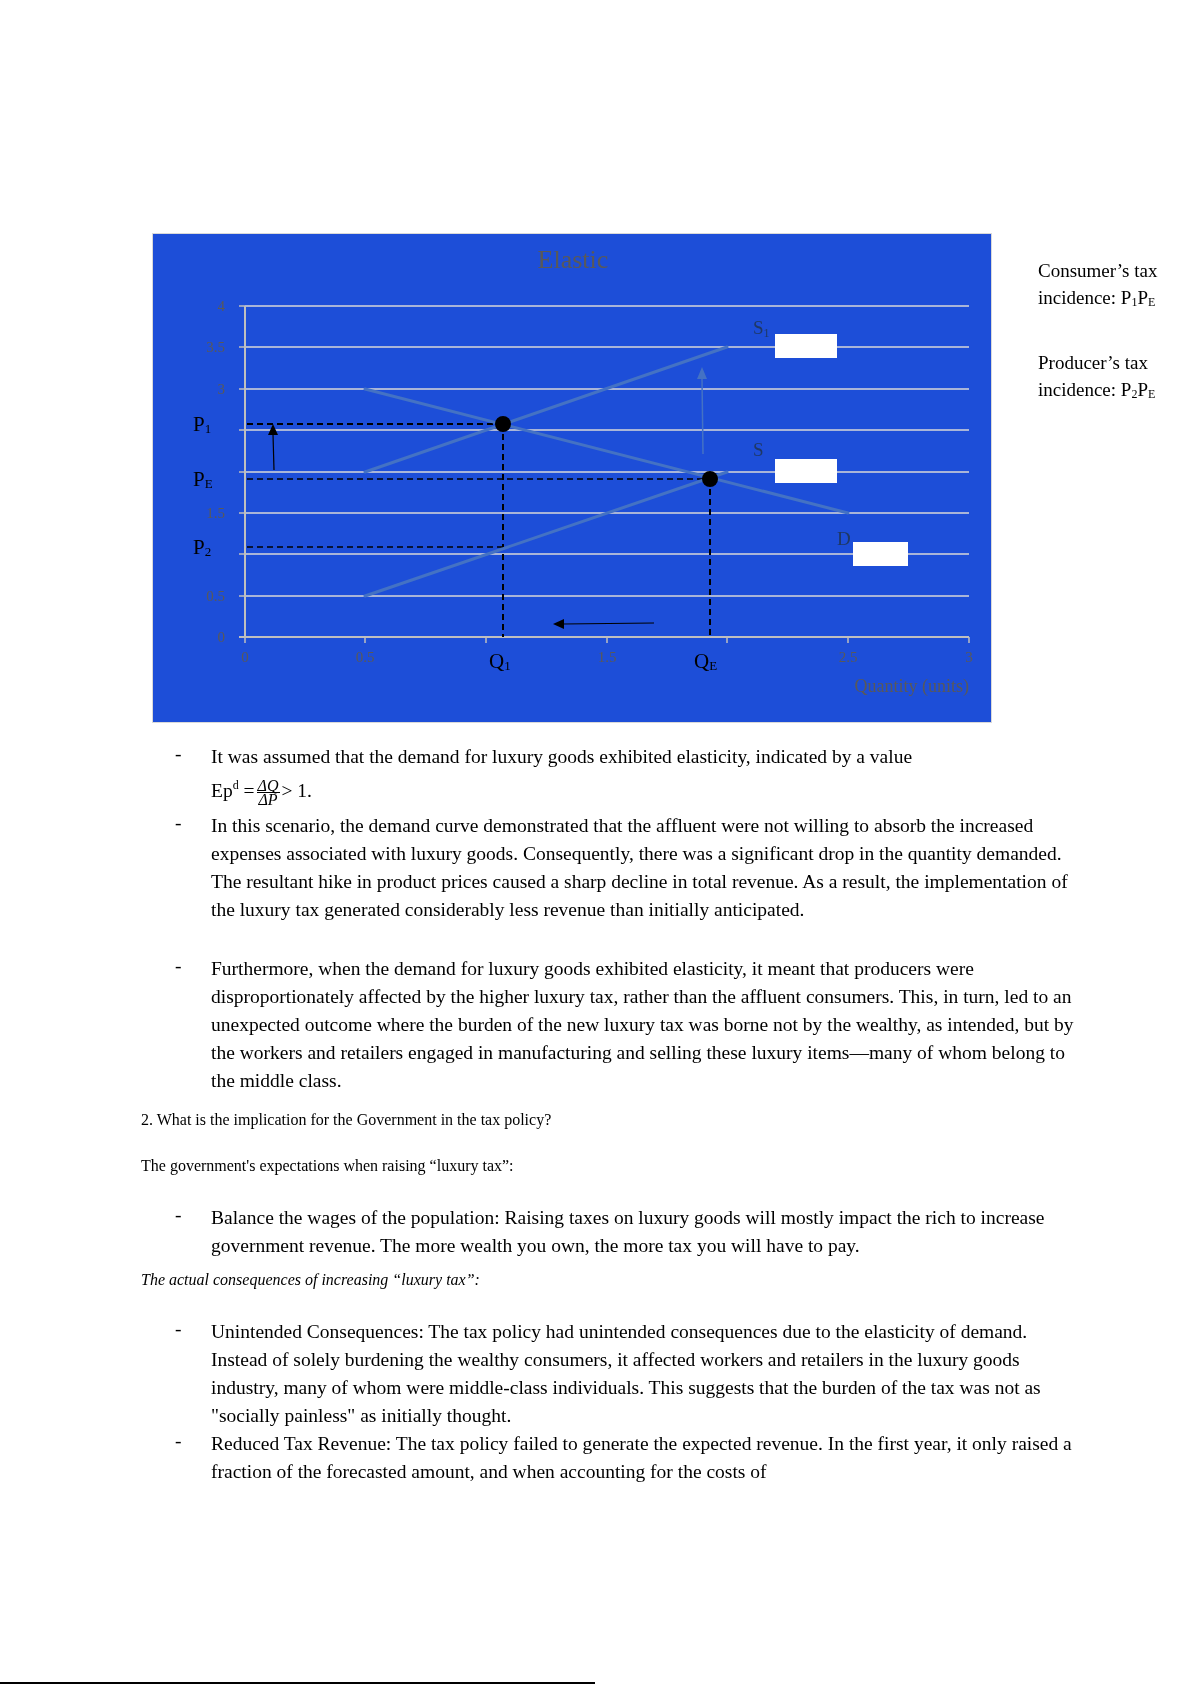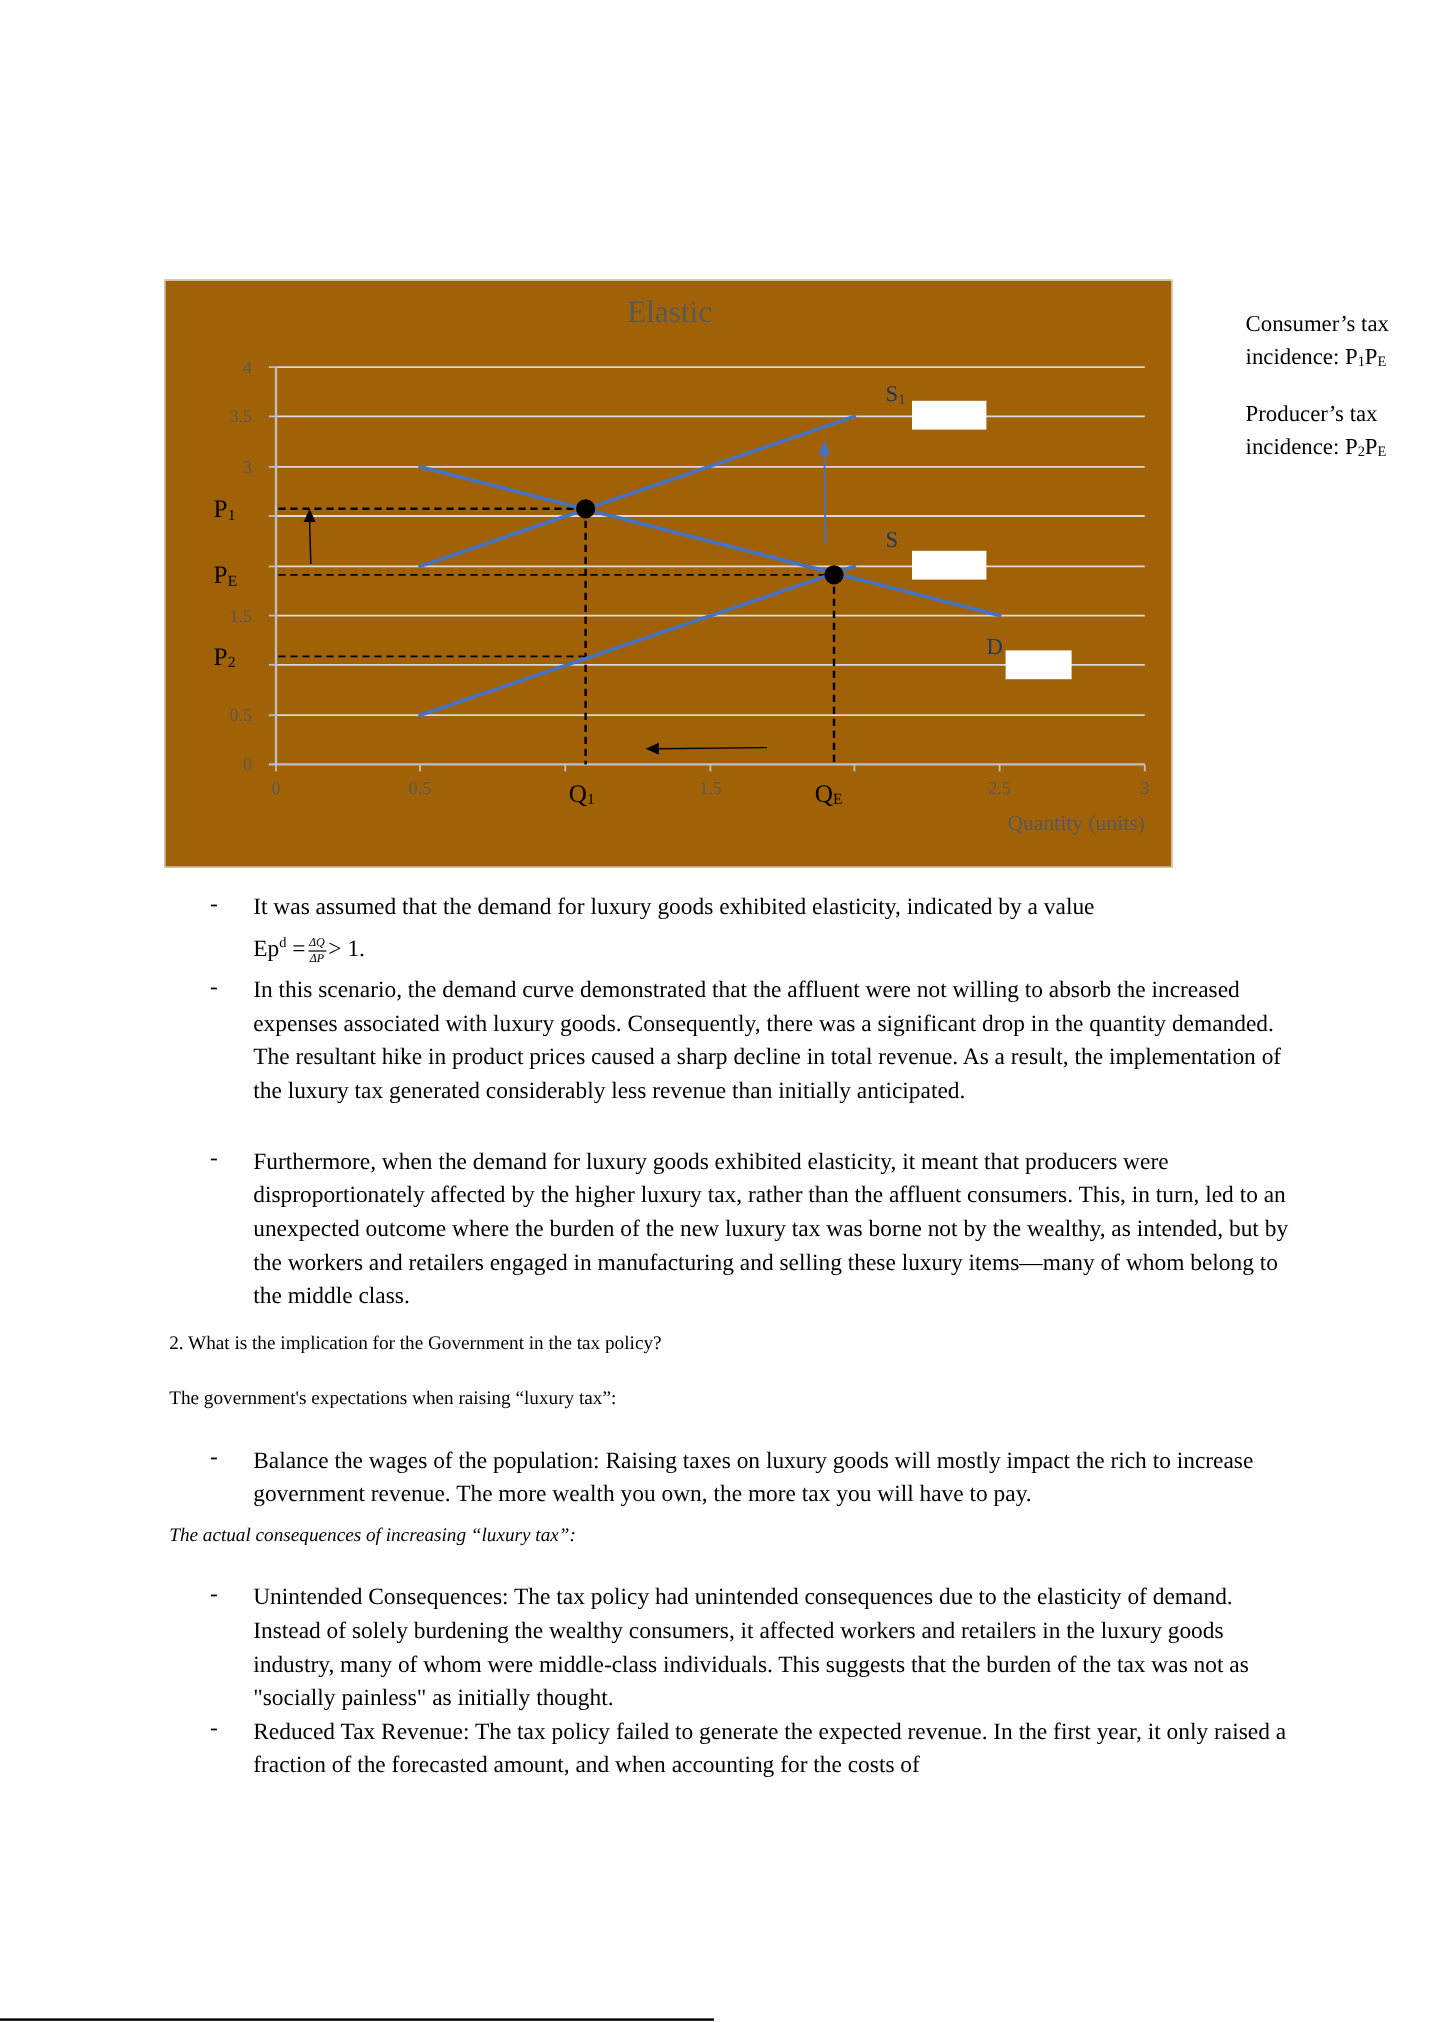--- a/index.html
+++ b/index.html
@@ -1,26 +1,26 @@
 <!DOCTYPE html>
 <html><head>
 <meta charset="utf-8">
 <style>
   html, body { margin:0; padding:0; background:#ffffff; }
   body { width:1191px; height:1685px; position:relative; overflow:hidden;
          font-family:"Liberation Serif", serif; color:#000; }
-  .chart-box { position:absolute; left:137px; top:233px; width:840px; height:490px;
-               border:1.5px solid #d9d9d9; box-sizing:border-box; background:#a16207; }
+  .chart-box { position:absolute; left:152px; top:233px; width:840px; height:490px;
+               border:1.5px solid #d9d9d9; box-sizing:border-box; background:#1d4ed8; }
   .chart-svg { position:absolute; left:0; top:0; }
   .side-note { position:absolute; left:1013px; font-size:19px; line-height:27px;margin-left:25px; }
   .side-note sub { font-size:12px; vertical-align:baseline; position:relative; top:2px; }
   .para { position:absolute; left:211px; width:880px; font-size:19.5px; line-height:28px; }
   .dash { position:absolute; left:175px; font-size:19.5px; }
   .heading { position:absolute; left:141px; font-size:16px; }
-  .frac { display:inline-block; vertical-align:middle; text-align:center; font-size:10px; line-height:13px; font-style:italic; margin:0 2px; }
+  .frac { display:inline-block; vertical-align:middle; text-align:center; font-size:16px; line-height:13px; font-style:italic; margin:0 2px; }
   .frac .num { display:block; border-bottom:1px solid #000; padding:0 1px; }
   .frac .den { display:block; }
   .bottom-rule { position:absolute; left:0; top:1682px; width:595px; height:2px; background:#000; }
 </style>
 </head>
 <body>
 
 <div class="chart-box">
   <svg class="chart-svg" width="840" height="490" viewBox="0 0 840 490">
 
@@ -122,21 +122,21 @@
       <text x="336" y="434"><tspan>Q</tspan><tspan font-size="13" dy="2">1</tspan></text>
       <text x="541" y="434"><tspan>Q</tspan><tspan font-size="13" dy="2">E</tspan></text>
     </g>
   </svg>
 </div>
 
 <div class="side-note" style="top:257px;">
   <div>Consumer’s tax</div>
   <div><span>incidence: P</span><sub>1</sub><span>P</span><sub>E</sub></div>
 </div>
-<div class="side-note" style="top:332px;">
+<div class="side-note" style="top:349px;">
   <div>Producer’s tax</div>
   <div><span>incidence: P</span><sub>2</sub><span>P</span><sub>E</sub></div>
 </div>
 
 <span class="dash" style="top:743px;">-</span>
 <div class="para" style="top:743px;">
   <div>It was assumed that the demand for luxury goods exhibited elasticity, indicated by a value</div>
   <div>
     <span>Ep</span><sup style="font-size:12px;">d</sup><span> =</span><span class="frac"><span class="num">ΔQ</span><span class="den">ΔP</span></span><span>&gt; 1.</span>
   </div>

